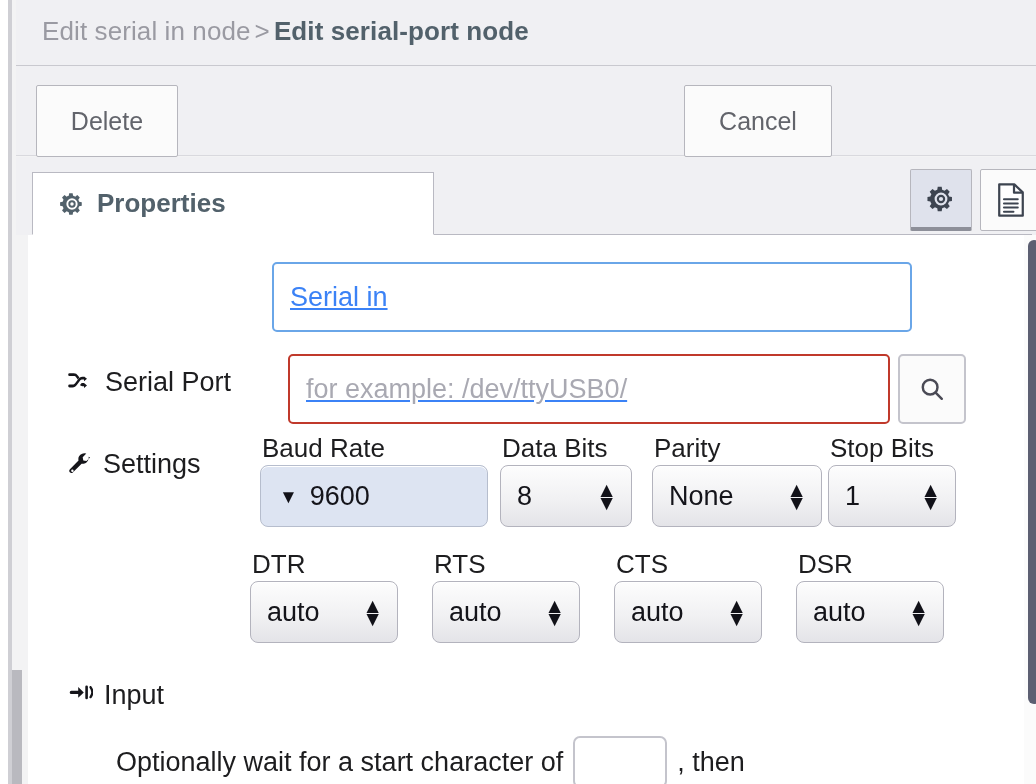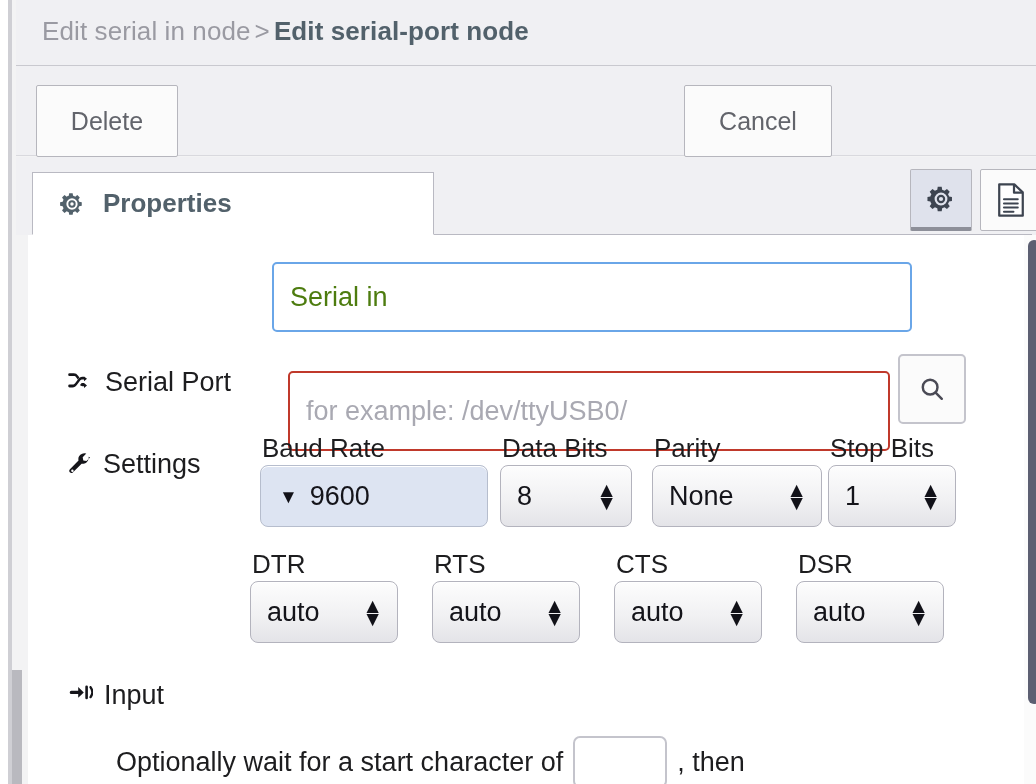--- a/index.html
+++ b/index.html
@@ -118,21 +118,20 @@
     left: 16px; top: 15px;
     width: 402px; height: 63px;
     background: #ffffff;
     border: 1px solid #b9b9c2;
     border-bottom: 1px solid #ffffff;
     box-sizing: border-box;
     display: flex;
     align-items: center;
     cursor: pointer;
     z-index: 3;
-    gap: 6px;
   }
   .tab .tab-icon {
     margin-left: 26px;
     margin-right: 12px;
     display: inline-flex;
     align-items: center;
   }
   .tab .tab-label {
     font-size: 26px;
     font-weight: 700;
@@ -191,25 +190,26 @@
     margin-right: 11px;
     display: inline-flex;
     align-items: center;
   }
 
   .text-input {
     position: absolute;
     box-sizing: border-box;
     font-family: "Liberation Sans", sans-serif;
     font-size: 27px;
-    color: #4d7c0f;
+    color: #3b82f6;
     background: #ffffff;
     border-radius: 5px;
     padding: 8px 16px;
     outline: none;
+    text-decoration: underline;
   }
   .input-focus { border: 2px solid #6aa6e8; }
   .input-error { border: 2px solid #c0392b; }
   .text-input::placeholder { color: #a9a9b2; opacity: 1; }
 
   .search-btn {
     position: absolute;
     box-sizing: border-box;
     background: #fbfbfb;
     border: 2px solid #c4c4cc;
@@ -401,21 +401,21 @@
         <div class="row-label" style="left:40px; top:20px; height:42px;">
           <span class="lbl-icon">
             <svg width="26" height="24" viewBox="0 0 26 24" fill="#15151a">
               <path d="M1.6 6.1h4.2c1.1 0 1.8.5 2.5 1.4l1.5 2 1.6-2.1-1.3-1.7C8.9 4 7.6 3.2 5.8 3.2H1.6A1.4 1.4 0 0 0 .2 4.6 1.4 1.4 0 0 0 1.6 6.1z"></path>
               <path d="M16 6.4l3 2.4-3 2.4V9.5h-1.6c-1.2 0-1.9.5-2.6 1.5l-3 4c-1.1 1.5-2.4 2.4-4.3 2.4H1.6A1.4 1.4 0 0 1 .2 16 1.4 1.4 0 0 1 1.6 14.6h3c1.1 0 1.8-.5 2.5-1.4l3-4c1.1-1.5 2.4-2.4 4.3-2.4H16z"></path>
               <path d="M16 13.1l3 2.4-3 2.4v-1.7h-1.6c-1.1 0-1.8-.4-2.4-1.1l1.7-2.2c.3.1.5.2.8.2H16z"></path>
             </svg>
           </span>
           <span>Serial Port</span>
         </div>
-        <input class="text-input input-error" type="text" style="left: 260px; top: 30px; width: 602px; height: 80px;" placeholder="for example: /dev/ttyUSB0/">
+        <input class="text-input input-error" type="text" style="left: 260px; top: 13px; width: 602px; height: 70px;" placeholder="for example: /dev/ttyUSB0/">
         <div class="search-btn" style="left:870px; top:13px; width:68px; height:70px;">
           <span>
             <svg width="28" height="28" viewBox="0 0 24 24" fill="none" stroke="#4a4a55" stroke-width="2.1" stroke-linecap="round">
               <circle cx="10.4" cy="10.4" r="6.3"></circle>
               <path d="M15.1 15.1 20.4 20.4"></path>
             </svg>
           </span>
         </div>
       </div>
 

